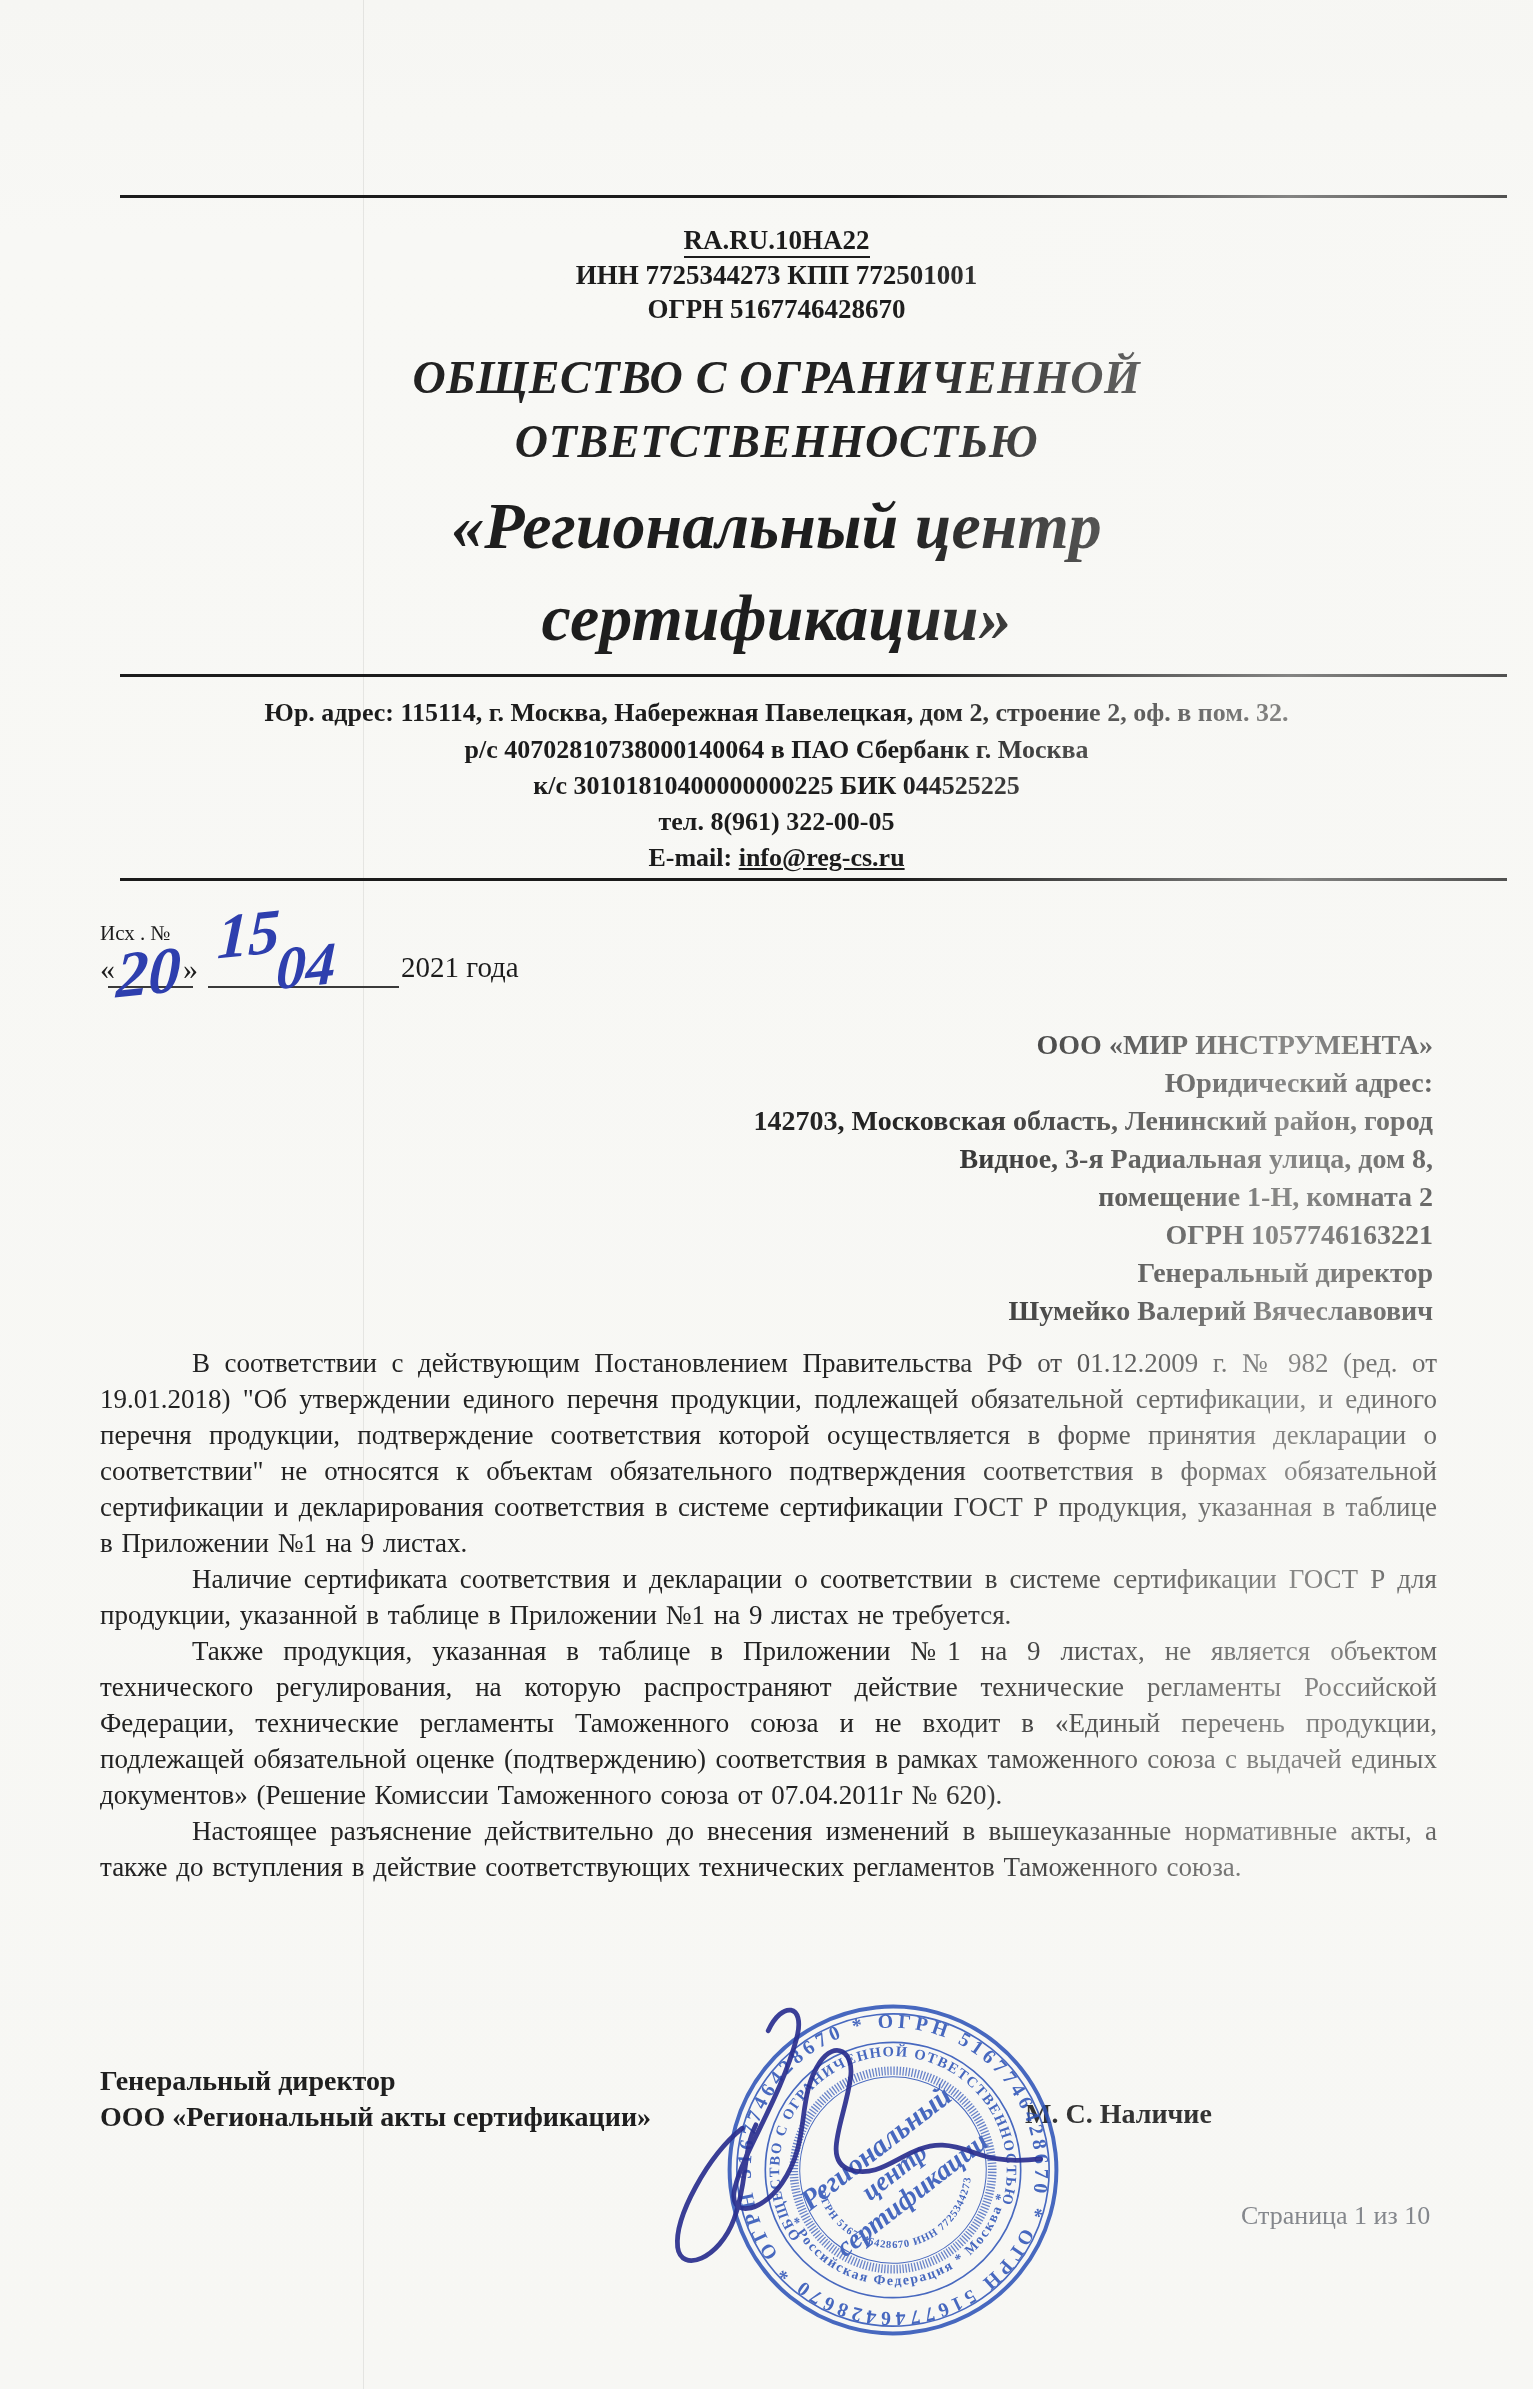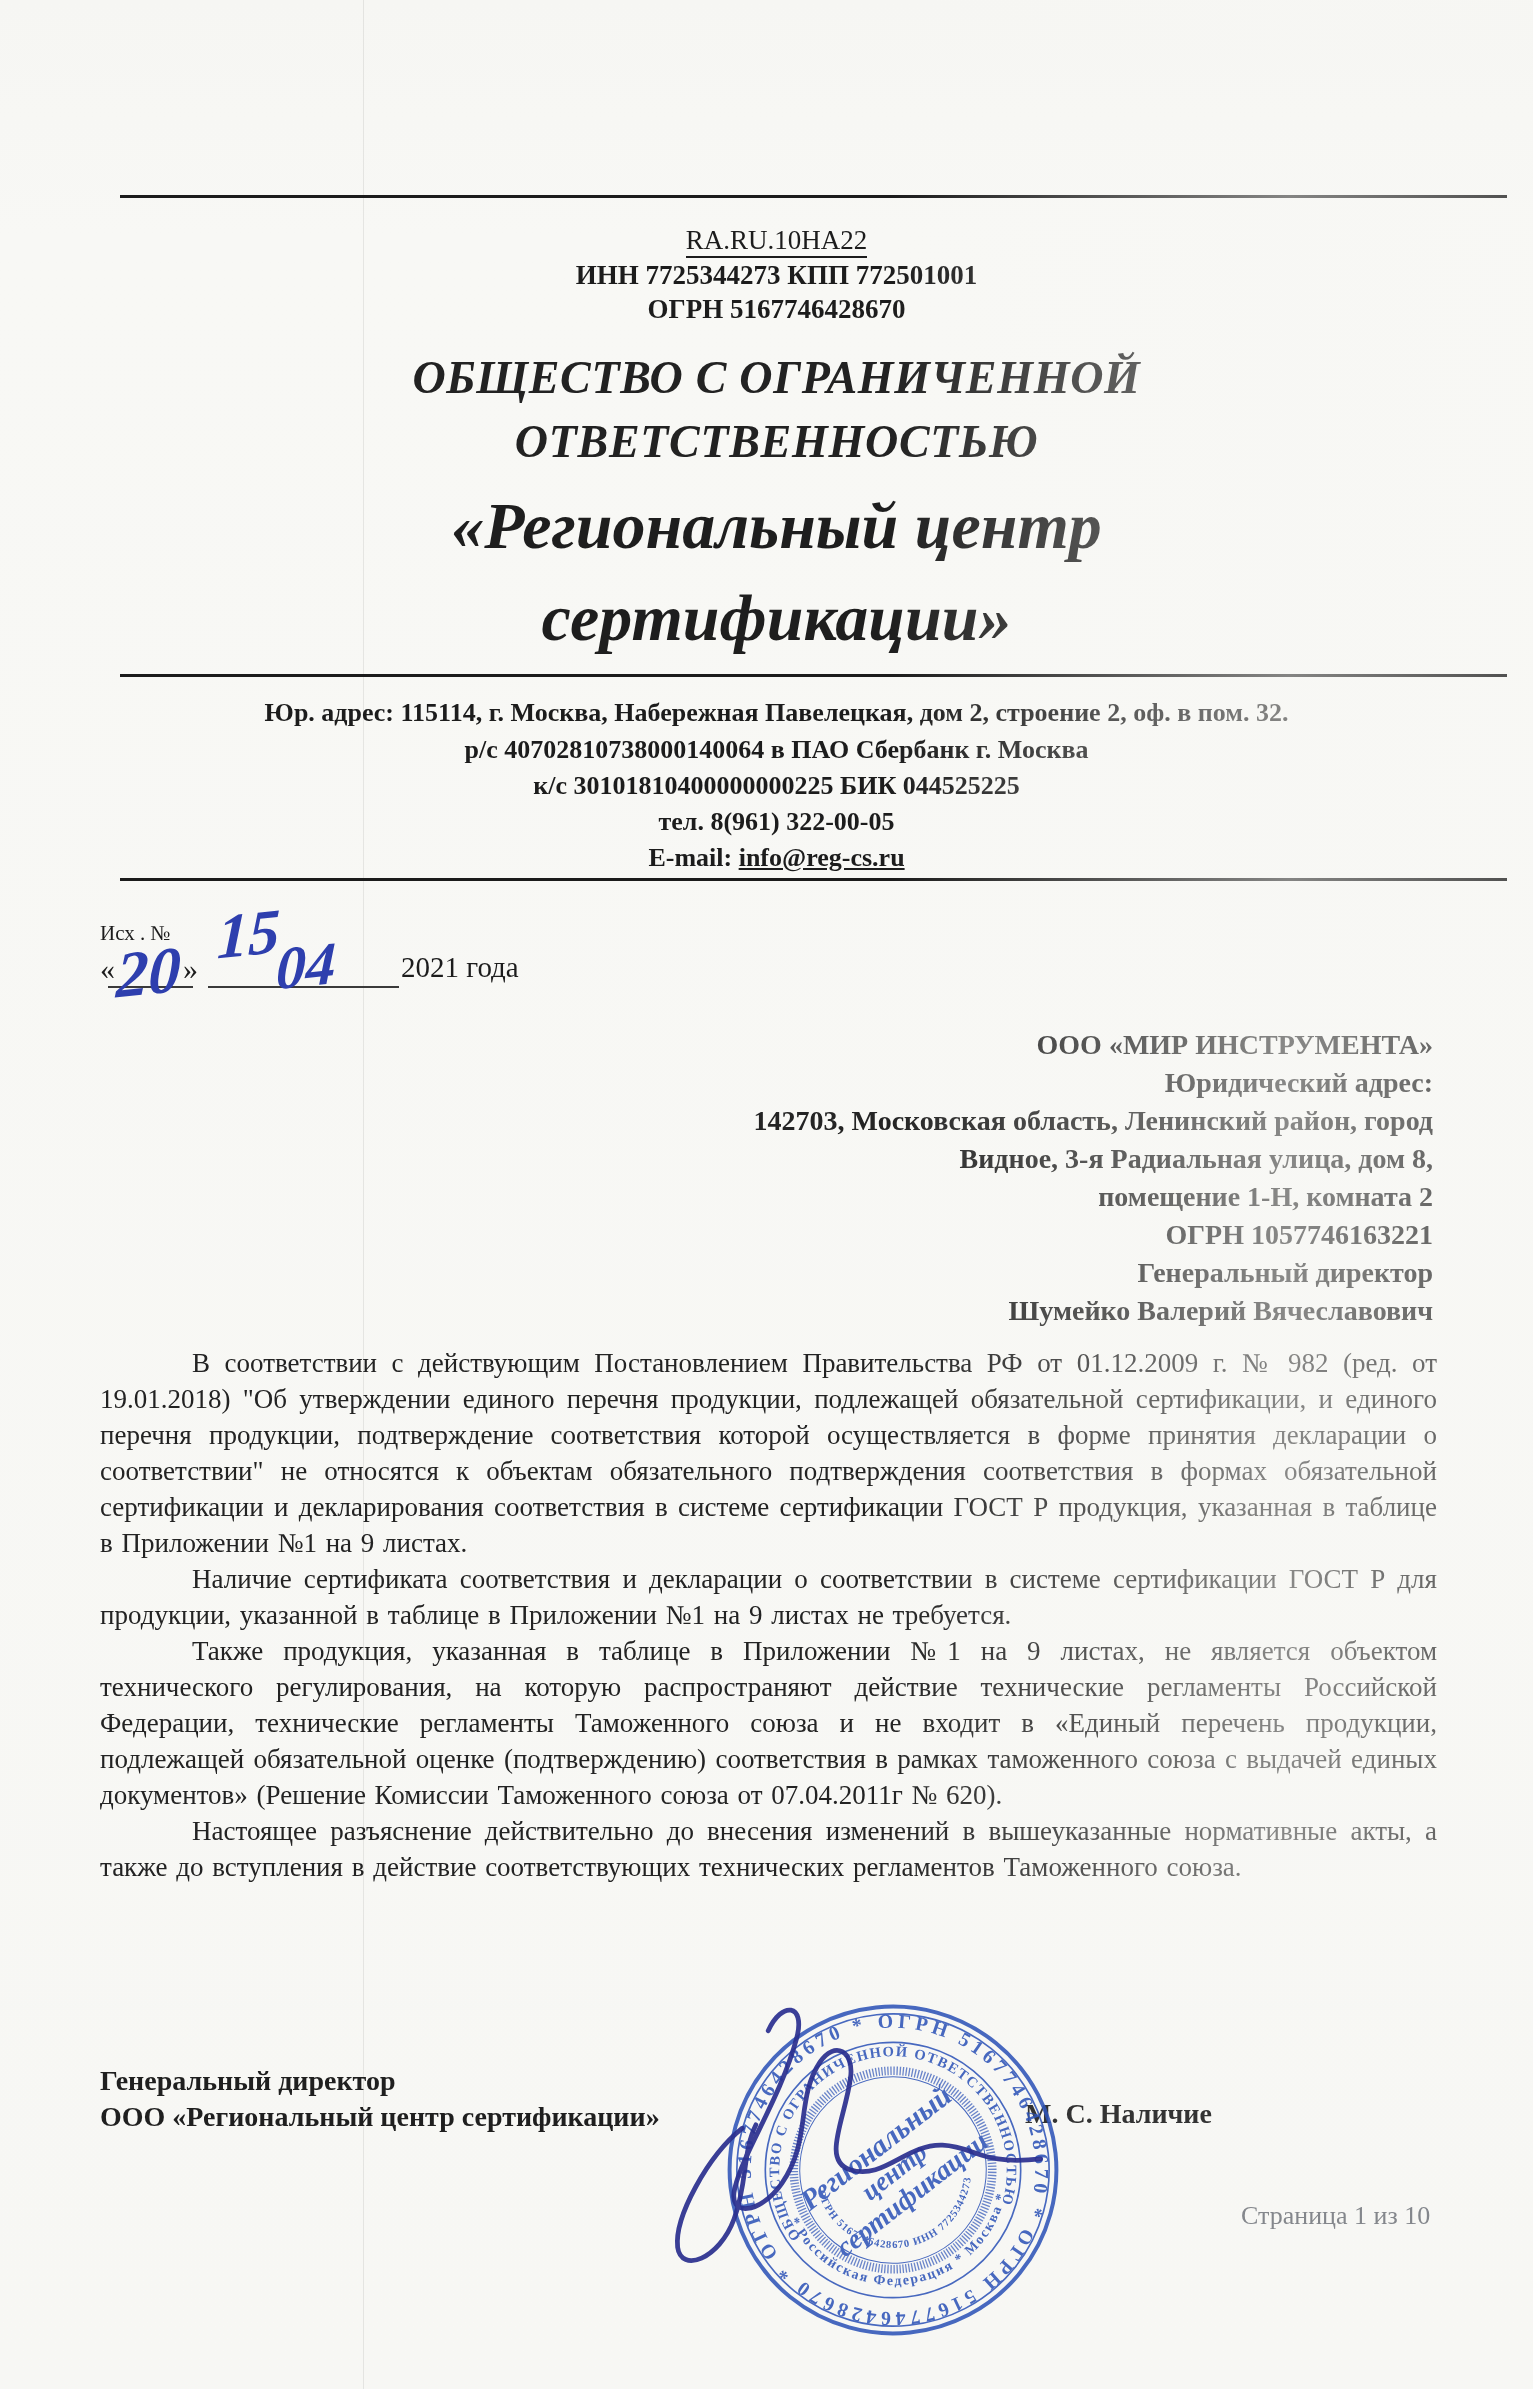--- a/index.html
+++ b/index.html
@@ -12,21 +12,21 @@
   .scan-vline{position:absolute; left:363px; top:0; width:1.4px; height:2389px;
     background:rgba(110,110,110,0.14); z-index:1;}
   .fade-overlay{position:absolute; left:58%; top:0; width:42%; height:1996px;
     background:linear-gradient(90deg, rgba(247,247,244,0) 0%, rgba(247,247,244,0.48) 62%, rgba(247,247,244,0.22) 100%);
     pointer-events:none; z-index:6;}
   .rule{position:absolute; left:120px; width:1387px; height:3.4px; background:#1b1b1b; z-index:2;}
   .rule.r1{top:195px;}
   .rule.r2{top:674px; height:2.7px;}
   .rule.r3{top:878px;}
   .hdr-center{position:absolute; left:120px; width:1313px; text-align:center; z-index:2;}
-  .reg-num{top:225px; font-size:27px; font-weight:normal;}
+  .reg-num{top:225px; font-size:27px; font-weight:bold;}
   .reg-num span{border-bottom:2px solid #1c1c1c; padding-bottom:1.4px;}
   .inn{top:260px; font-size:27px; font-weight:bold;}
   .ogrn{top:294px; font-size:27px; font-weight:bold;}
   .org1{top:351px; font-size:46px; font-weight:bold; font-style:italic; letter-spacing:0.7px; color:#222;}
   .org2{top:415px; font-size:46px; font-weight:bold; font-style:italic; letter-spacing:0.7px; color:#222;}
   .nm1{top:488px; font-size:66px; font-weight:bold; font-style:italic; color:#1e1e1e;}
   .nm2{top:580px; font-size:66px; font-weight:bold; font-style:italic; color:#1e1e1e;}
   .addr{font-size:26px; font-weight:bold; line-height:36px;}
   .addr.a1{top:695px;} .addr.a2{top:732px;} .addr.a3{top:768px;}
   .addr.a4{top:804px;} .addr.a5{top:840px;}
@@ -109,21 +109,21 @@
   </div>
 
   <div class="body-text">
     <p>В соответствии с действующим Постановлением Правительства РФ от 01.12.2009 г. № 982 (ред. от 19.01.2018) "Об утверждении единого перечня продукции, подлежащей обязательной сертификации, и единого перечня продукции, подтверждение соответствия которой осуществляется в форме принятия декларации о соответствии" не относятся к объектам обязательного подтверждения соответствия в формах обязательной сертификации и декларирования соответствия  в системе сертификации ГОСТ Р продукция, указанная в таблице в Приложении №1 на 9 листах.</p>
     <p>Наличие сертификата соответствия и декларации о соответствии в системе сертификации ГОСТ Р  для продукции, указанной в таблице в Приложении №1 на 9 листах не требуется.</p>
     <p>Также продукция, указанная в таблице в Приложении №1 на 9 листах,  не является объектом технического регулирования, на которую распространяют действие технические регламенты Российской Федерации, технические регламенты Таможенного союза и не входит в «Единый перечень продукции, подлежащей обязательной оценке (подтверждению) соответствия в рамках таможенного союза с выдачей единых документов» (Решение Комиссии Таможенного союза от 07.04.2011г № 620).</p>
     <p>Настоящее разъяснение действительно до внесения изменений в вышеуказанные нормативные акты, а также до вступления в действие соответствующих технических регламентов Таможенного союза.</p>
   </div>
 
   <div class="sig-block sig1">Генеральный директор</div>
-  <div class="sig-block sig2">ООО «Региональный центр сертификации»</div>
+  <div class="sig-block sig2">ООО «Региональный акты сертификации»</div>
   <div class="signer">М. С. Наличие</div>
   <div class="page-num">Страница 1 из 10</div>
 
   <svg class="stamp" viewBox="0 0 520 520" xmlns="http://www.w3.org/2000/svg">
     <g transform="rotate(-6 260 260)" fill="none" stroke="#2f55b8">
       <circle cx="260" cy="260" r="247" stroke-width="6"></circle>
       <circle cx="260" cy="260" r="236" stroke-width="2.5"></circle>
       <circle cx="260" cy="260" r="193" stroke-width="2.5"></circle>
       <circle cx="260" cy="260" r="150" stroke-width="13" stroke-dasharray="2 2.6" opacity="0.8"></circle>
       <circle cx="260" cy="260" r="141" stroke-width="1.5"></circle>

